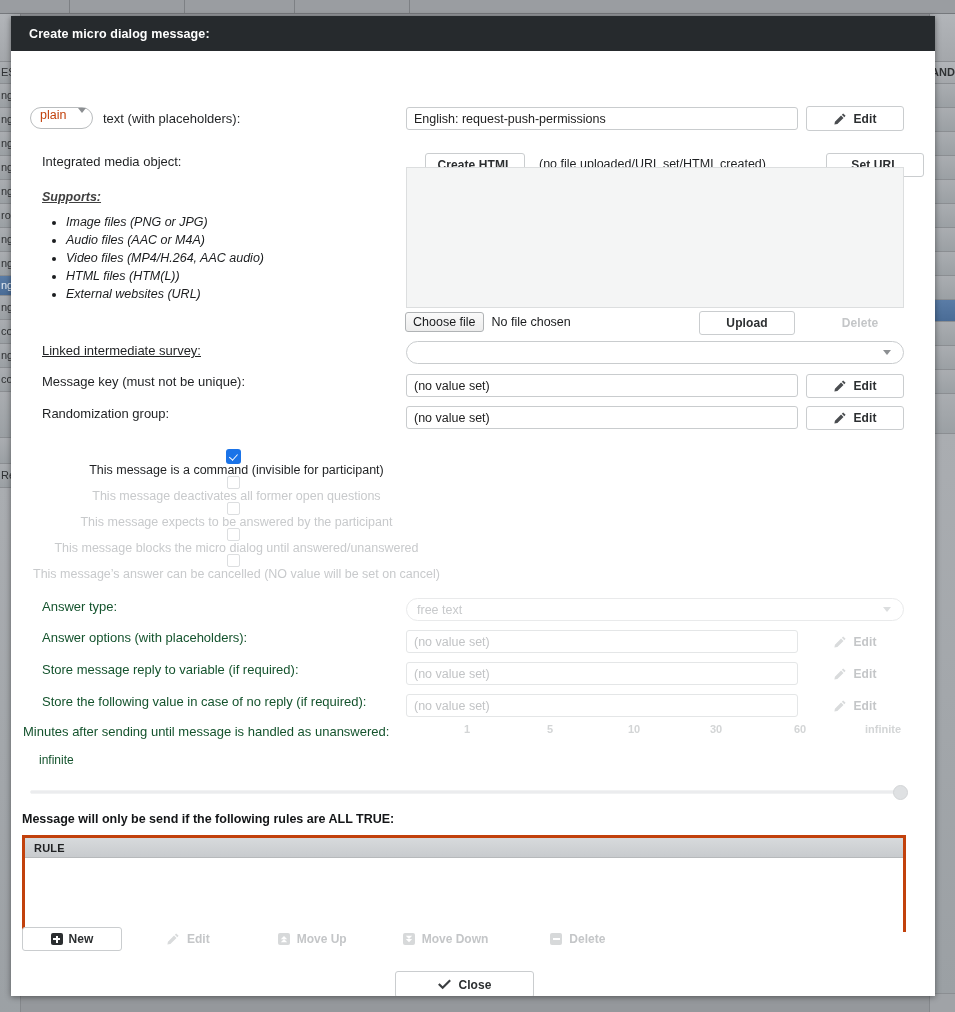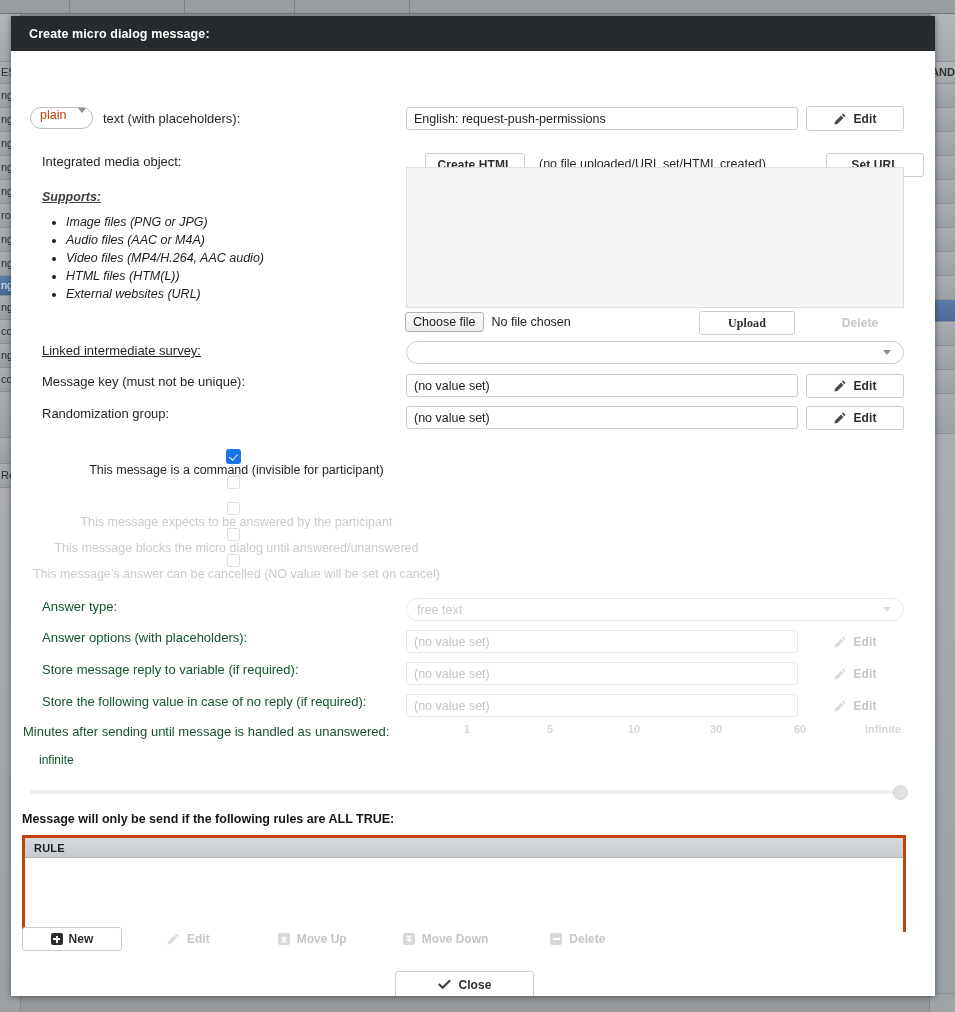--- a/index.html
+++ b/index.html
@@ -276,21 +276,21 @@
       </div>
 
       <div style="position:absolute; left:395px; top:116px; width:498px; height:141px;
                   background:#f4f5f5; border:1px solid #dcdedf; box-sizing:border-box;"></div>
 
       <div style="position:absolute; left:394px; top:261px; display:flex; align-items:center;">
         <div style="border:1px solid #b0b3b5; border-radius:3px; background:linear-gradient(to bottom,#fafafa,#ececec);
                     font-size:12.5px; color:#1a1c1e; padding:2px 7px;">Choose file</div>
         <div style="margin-left:8px; font-size:12.5px; color:#1a1c1e;">No file chosen</div>
       </div>
-      <div class="btn" style="position:absolute; left:688px; top:260px; width:96px; height:24px;font-family:Liberation Serif, serif;">
+      <div class="btn" style="position:absolute; left:688px; top:260px; width:96px; height:24px;">
         <span>Upload</span>
       </div>
       <div class="btn dis" style="position:absolute; left:800px; top:260px; width:98px; height:24px;">
         <span>Delete</span>
       </div>
 
       <div class="lbl" style="position:absolute; left:31px; top:292px;text-decoration:underline;">Linked intermediate survey:</div>
       <div class="combo" style="position:absolute; left:395px; top:290px; width:498px;">
         <span></span>
         <span class="caret"></span>
@@ -322,20 +322,21 @@
         <span>Edit</span>
       </div>
 
       <div style="position:absolute; left:22px; top:399px;">
         <div class="cbrow">
           <span class="cbox checked"></span>
           <span class="cbtext">This message is a command (invisible for participant)</span>
         </div>
         <div class="cbrow">
           <span class="cbox dis"></span>
+          <span class="cbtext dis">This message deactivates all former open questions</span>
         </div>
         <div class="cbrow">
           <span class="cbox dis"></span>
           <span class="cbtext dis">This message expects to be answered by the participant</span>
         </div>
         <div class="cbrow">
           <span class="cbox dis"></span>
           <span class="cbtext dis">This message blocks the micro dialog until answered/unanswered</span>
         </div>
         <div class="cbrow">

